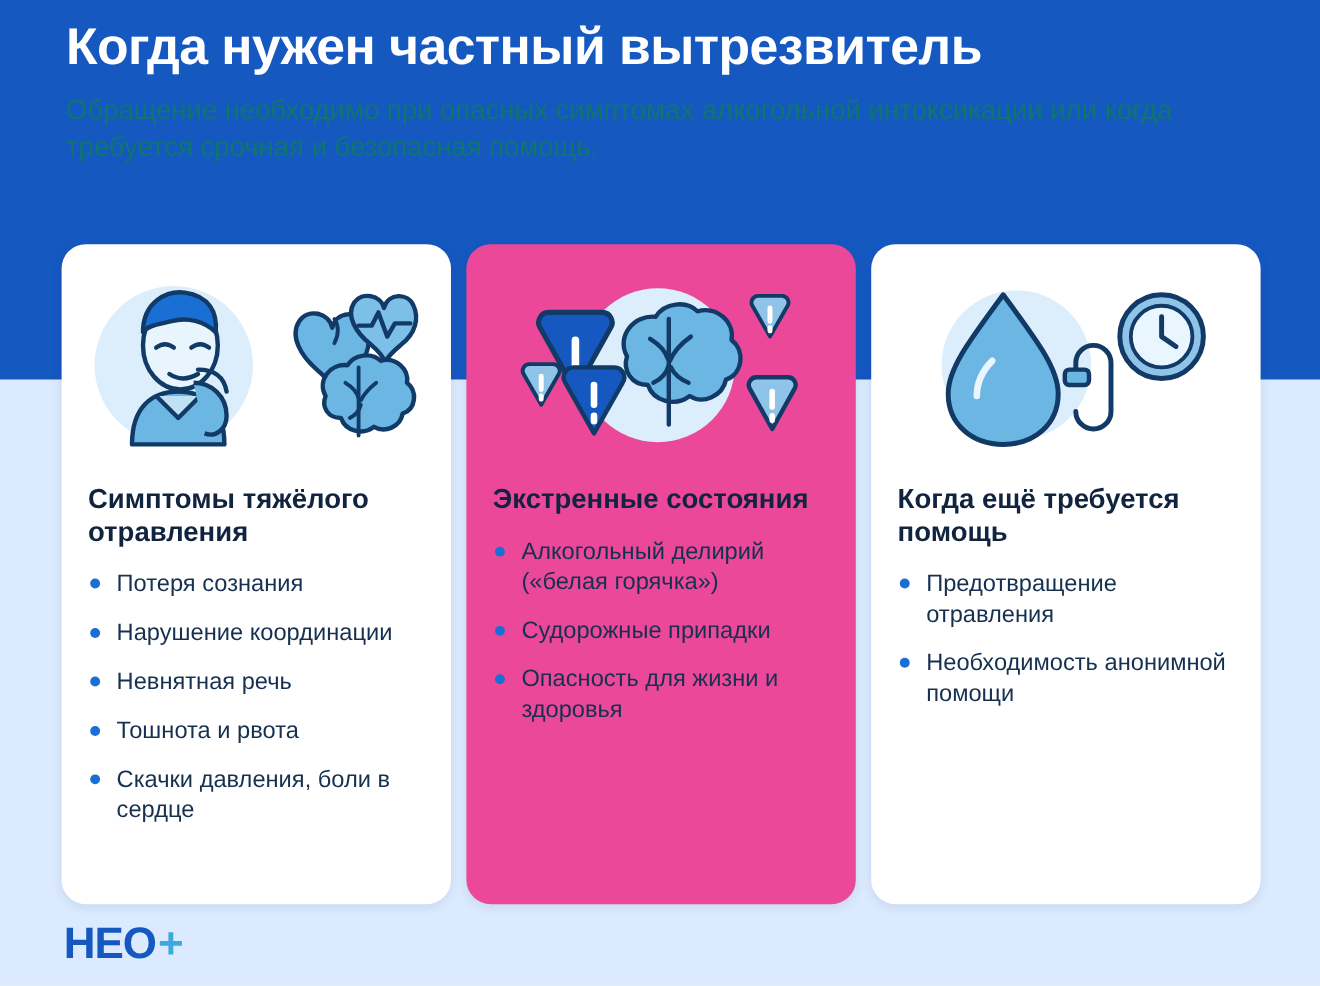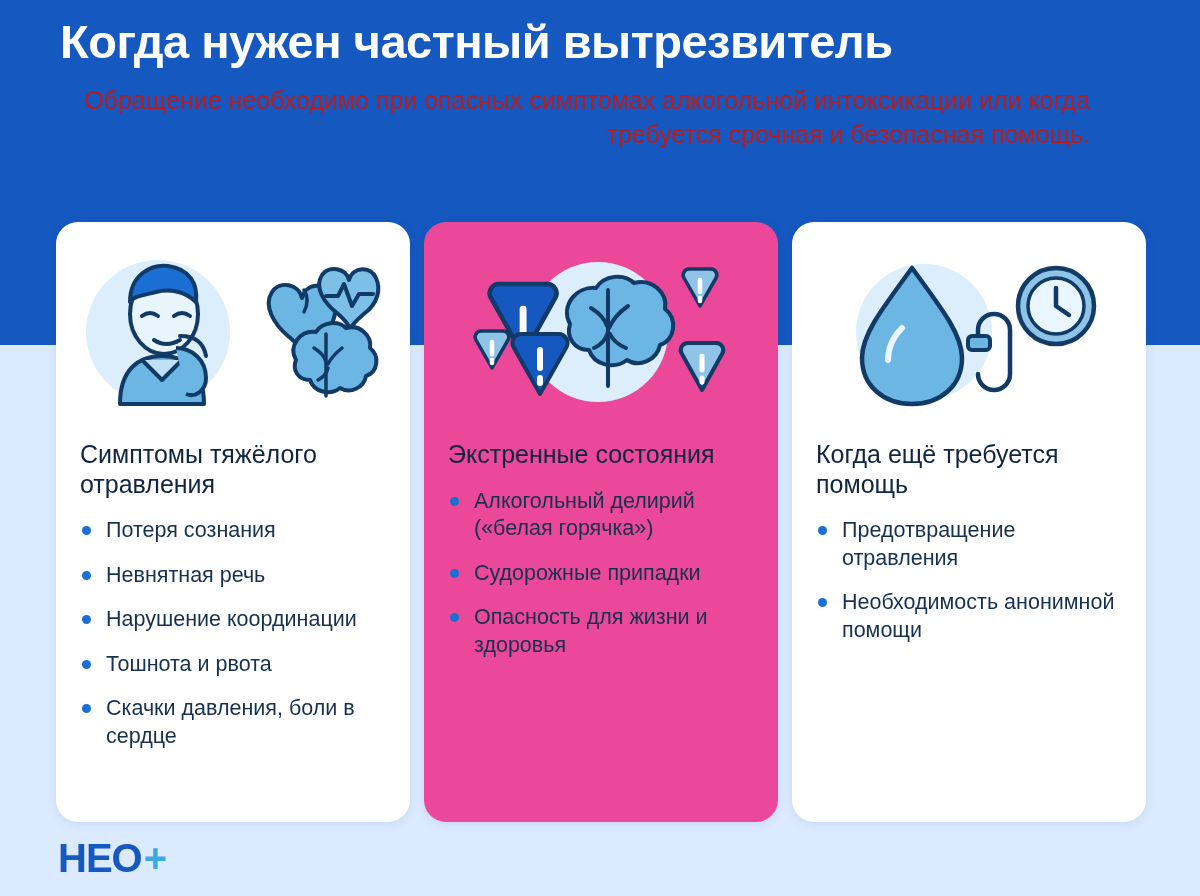--- a/index.html
+++ b/index.html
@@ -36,25 +36,24 @@
   .title {
     font-size: 47px;
     font-weight: bold;
     color: #ffffff;
     letter-spacing: -0.5px;
     line-height: 1.12;
     margin: 0 0 14px 0;
   }
   .subtitle {
     font-size: 25px;
-    color: #b91c1c;
+    color: #0f766e;
     line-height: 1.38;
     margin: 0;
     max-width: 1030px;
-    text-align: right;
   }
   .cards {
     position: absolute;
     left: 56px;
     top: 222px;
     width: 1090px;
     display: flex;
     gap: 14px;
   }
   .card {
@@ -69,21 +68,21 @@
   .card.card-mid {
     background: #ec4899;
   }
   .art {
     height: 180px;
     position: relative;
     margin-bottom: 16px;
   }
   .card-title {
     font-size: 25px;
-    font-weight: normal;
+    font-weight: bold;
     color: #10243f;
     line-height: 1.18;
     margin: 0 0 18px 0;
     white-space: pre-line;
   }
   ul.bullets {
     list-style: none;
     margin: 0;
     padding: 0;
   }
@@ -183,22 +182,22 @@
             <path d="M246 90 v62" fill="none" stroke="#123a66" stroke-width="3.5" stroke-linecap="round"></path>
             <path d="M234 104 q10 6 12 14" fill="none" stroke="#123a66" stroke-width="3.5" stroke-linecap="round"></path>
             <path d="M262 104 q-10 8 -14 16" fill="none" stroke="#123a66" stroke-width="3.5" stroke-linecap="round"></path>
             <path d="M238 136 q8 -4 10 -12" fill="none" stroke="#123a66" stroke-width="3.5" stroke-linecap="round"></path>
           </g>
         </svg>
       </div>
       <h2 class="card-title">Симптомы тяжёлого отравления</h2>
       <ul class="bullets">
         <li>Потеря сознания</li>
+        <li>Нарушение координации</li>
         <li>Невнятная речь</li>
-        <li>Нарушение координации</li>
         <li>Тошнота и рвота</li>
         <li>Скачки давления, боли в сердце</li>
       </ul>
     </div>
 
     <div class="card card-mid">
       <div class="art">
         <svg width="306" height="180" viewBox="0 0 306 180">
           <circle cx="150" cy="88" r="70" fill="#dceefb"></circle>
 

